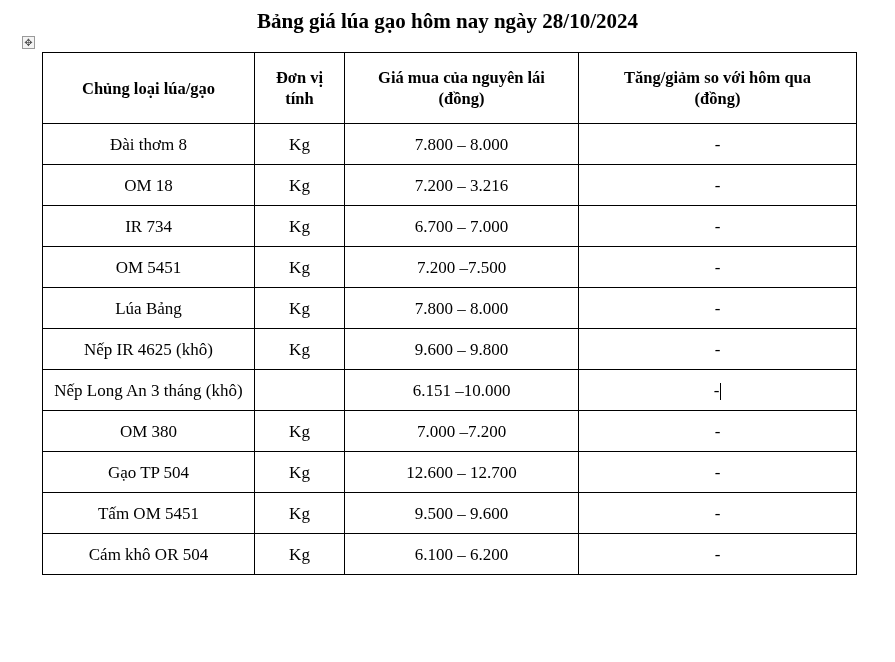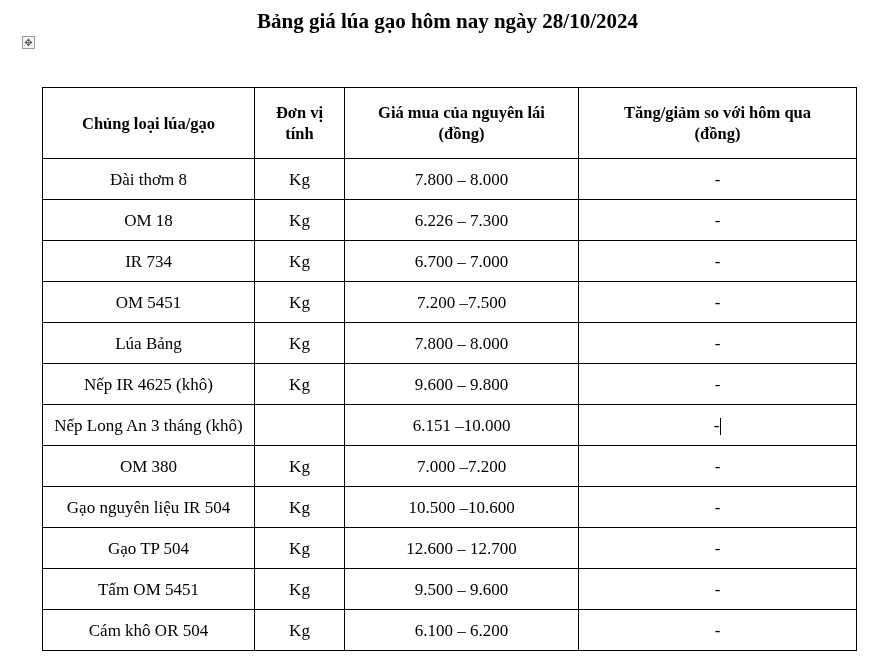--- a/index.html
+++ b/index.html
@@ -42,21 +42,20 @@
   .table-wrap {
     position: absolute;
     left: 42px;
     top: 52px;
     width: 814px;
   }
   table.price-table {
     border-collapse: collapse;
     width: 814px;
     table-layout: fixed;
-    margin-top: 35px;
   }
   table.price-table td, table.price-table th {
     border: 1px solid #000000;
     padding: 6px 8px;
     text-align: center;
     vertical-align: middle;
     font-size: 17px;
     font-family: "Liberation Serif", serif;
     line-height: 21px;
   }
@@ -120,21 +119,21 @@
     <tbody>
       <tr>
         <td>Đài thơm 8</td>
         <td>Kg</td>
         <td>7.800 – 8.000</td>
         <td>-</td>
       </tr>
       <tr>
         <td>OM 18</td>
         <td>Kg</td>
-        <td>6.226 – 7.300</td>
+        <td>7.200 – 3.216</td>
         <td>-</td>
       </tr>
       <tr>
         <td>IR 734</td>
         <td>Kg</td>
         <td>6.700 – 7.000</td>
         <td>-</td>
       </tr>
       <tr>
         <td>OM 5451</td>
@@ -159,26 +158,20 @@
         <td></td>
         <td>6.151 –10.000</td>
         <td><span>-</span><span class="caret"></span></td>
       </tr>
       <tr>
         <td>OM 380</td>
         <td>Kg</td>
         <td>7.000 –7.200</td>
         <td>-</td>
       </tr>
-      <tr class="tall">
-        <td>Gạo nguyên liệu IR 504</td>
-        <td>Kg</td>
-        <td>10.500 –10.600</td>
-        <td>-</td>
-      </tr>
       <tr>
         <td>Gạo TP 504</td>
         <td>Kg</td>
         <td>12.600 – 12.700</td>
         <td>-</td>
       </tr>
       <tr>
         <td>Tấm OM 5451</td>
         <td>Kg</td>
         <td>9.500 – 9.600</td>

